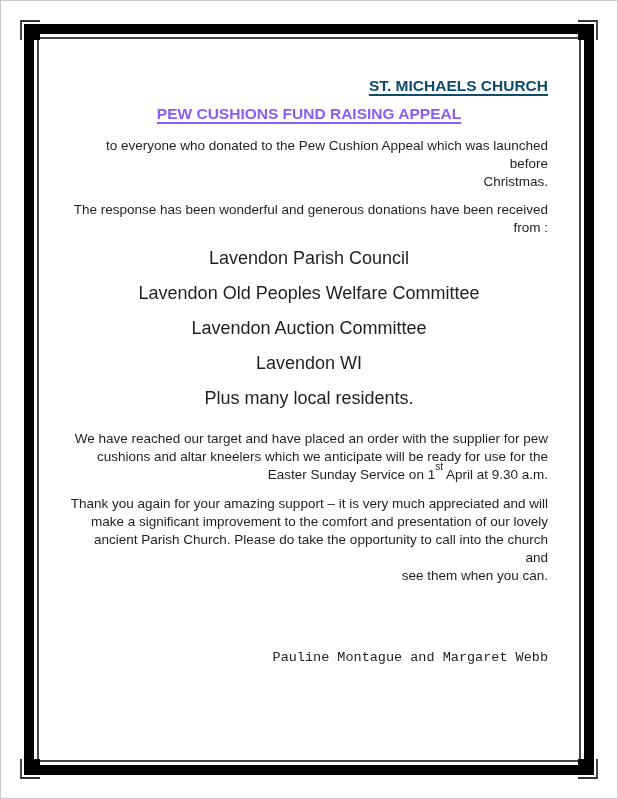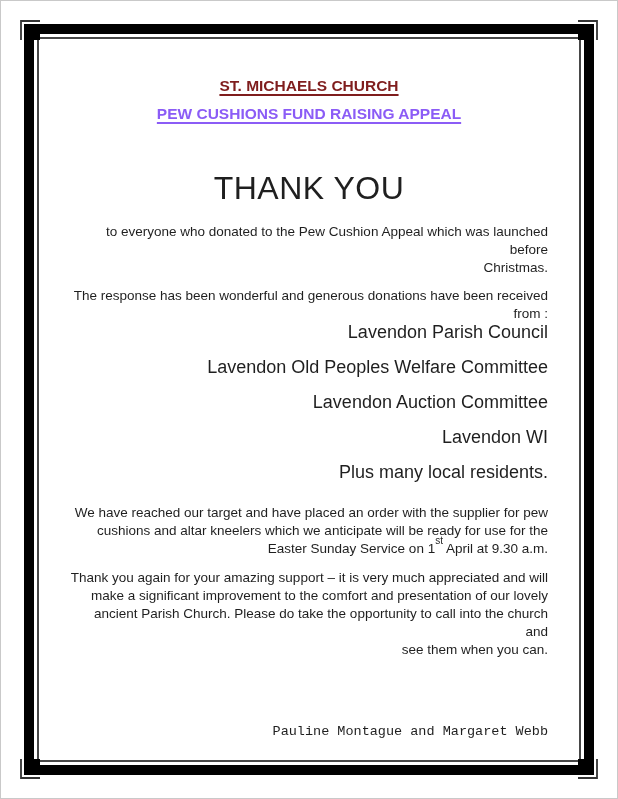--- a/index.html
+++ b/index.html
@@ -31,21 +31,21 @@
     font-size:32px; line-height:40px; font-weight:400;
     letter-spacing:0.5px; text-align:center;
     margin:46px 0 0 0;
   }
   .body {
     font-size:13.5px; line-height:18px;
     margin:0; white-space:pre-line;text-align:right;
   }
   .m-intro    { margin-top:15px; }
   .m-response { margin-top:10px; }
-  .donors { margin-top:0; text-align:right; font-size:18px; }
+  .donors { margin-top:12px; text-align:center; font-size:18px; }
   .donor  { line-height:19px; margin-bottom:16px; }
   .m-target    { margin-top:22px; }
   .m-thanks    { margin-top:11px; }
   .m-signature { margin-top:64px;font-family:Liberation Mono, monospace; }
   sup.ord { font-size:10px; line-height:0; position:relative; top:-4px; }
 </style>
 </head>
 <body>
 
 <div class="page">
@@ -65,25 +65,24 @@
     <rect x="578" y="759" width="16" height="16" fill="#000"></rect>
 
     <path d="M 40 21 H 21 V 40" fill="none" stroke="#333333" stroke-width="1.8"></path>
     <path d="M 578 21 H 597 V 40" fill="none" stroke="#333333" stroke-width="1.8"></path>
     <path d="M 21 759 V 778 H 40" fill="none" stroke="#333333" stroke-width="1.8"></path>
     <path d="M 597 759 V 778 H 578" fill="none" stroke="#333333" stroke-width="1.8"></path>
   </svg>
 
   <div class="content">
 
-    <div class="red-heading" style="color:#7f1d1d;">ST. MICHAELS CHURCH</div>
+    <div class="red-heading" style="color:#0c4a6e;text-align:right;">ST. MICHAELS CHURCH</div>
 
     <div class="red-heading heading-2" style="color:#8b5cf6;">PEW CUSHIONS FUND RAISING APPEAL</div>
 
-    <div class="doc-title">THANK YOU</div>
 
     <p class="body m-intro">to everyone who donated to the Pew Cushion Appeal which was launched before
 Christmas.</p>
 
     <p class="body m-response">The response has been wonderful and generous donations have been received
 from :</p>
 
     <div class="donors">
       <div class="donor">Lavendon Parish Council</div>
       <div class="donor">Lavendon Old Peoples Welfare Committee</div>

